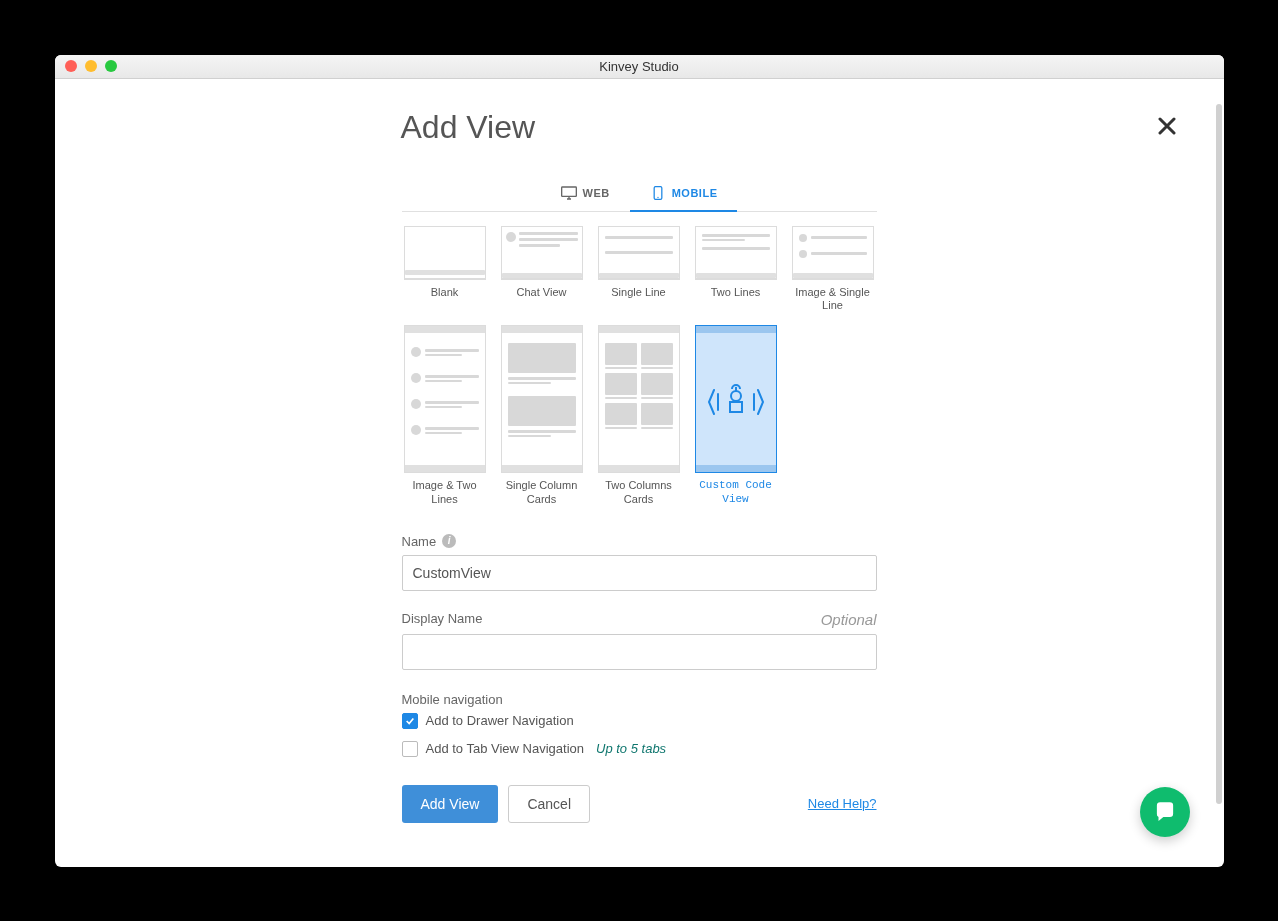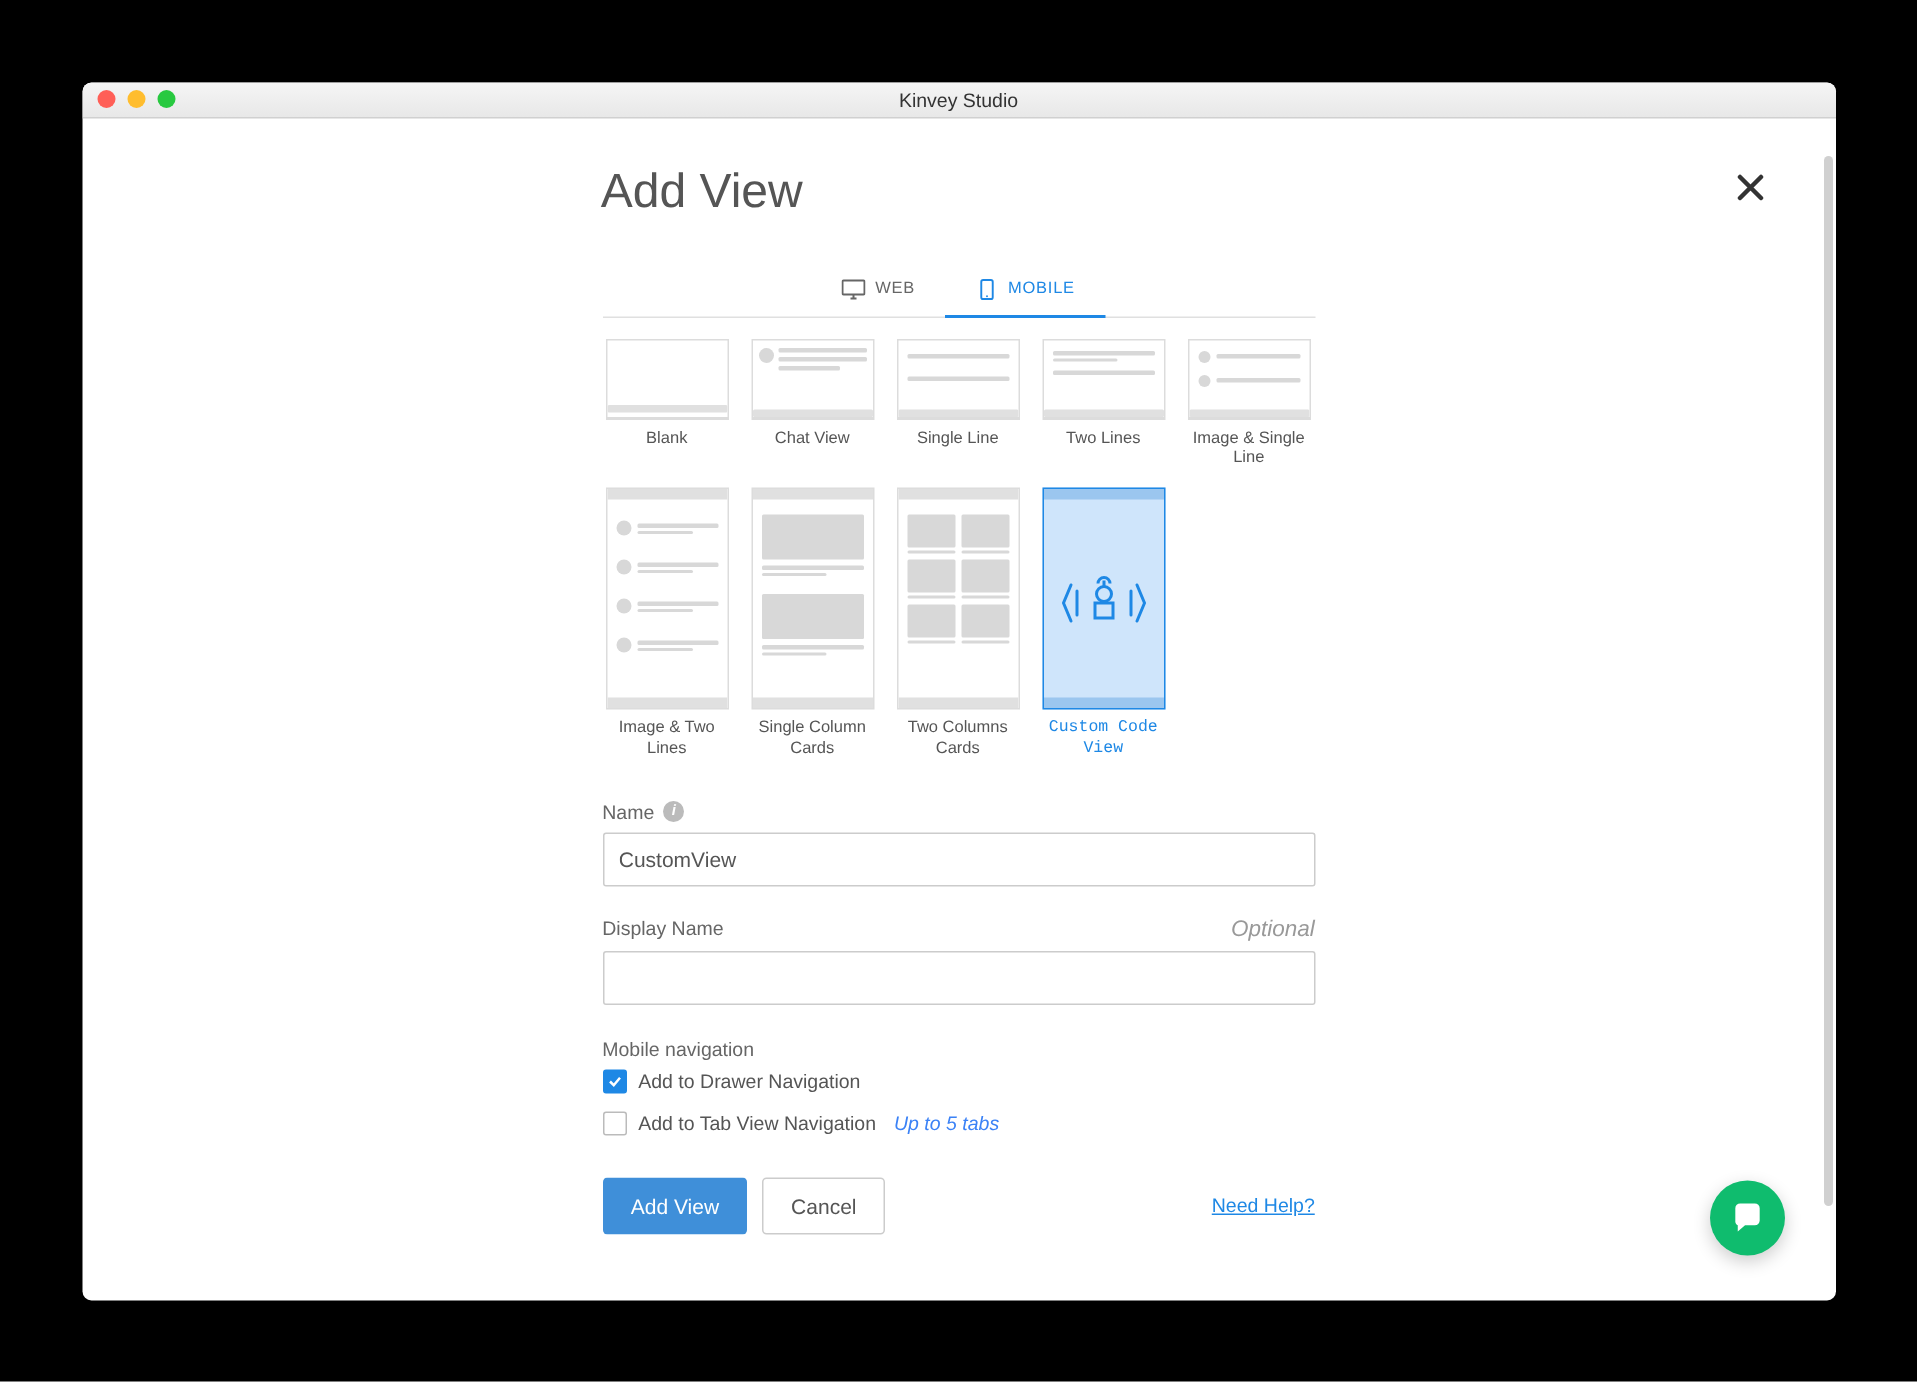--- a/index.html
+++ b/index.html
@@ -79,25 +79,26 @@
   }
   .tabs {
     display: flex;
     justify-content: center;
     border-bottom: 1px solid #e0e0e0;
     gap: 0;
   }
   .tab {
     padding: 10px 20px 10px 20px;
     font-size: 11px;
-    font-weight: 400;
+    font-weight: 700;
     letter-spacing: 0.5px;
     color: #666;
     cursor: pointer;
     display: flex;
+    align-items: center;
     gap: 6px;
     border-bottom: 2px solid transparent;
     margin-bottom: -1px;
   }
   .tab.active {
     color: #1e88e5;
     border-bottom: 2px solid #1e88e5;
   }
   .tab svg { width: 16px; height: 14px; }
   .template-scroll {
@@ -190,21 +191,21 @@
     color: #555;
   }
   .checkbox {
     width: 16px; height: 16px; border:1px solid #bbb; border-radius:2px;
     display:inline-flex; align-items:center; justify-content:center;
     cursor:pointer; flex-shrink:0;
   }
   .checkbox.checked { background:#1e88e5; border-color:#1e88e5; }
   .checkbox.checked svg { display:block; }
   .checkbox svg { display:none; width:10px; height:10px; }
-  .hint { font-style: italic; color:#3b82f6; margin-left:4px; }
+  .hint { font-style: italic; color:#0f766e; margin-left:4px; }
 
   .footer-row {
     display:flex;
     align-items:center;
     margin-top: 28px;
     gap: 10px;
   }
   .btn {
     height: 38px;
     padding: 0 18px;

